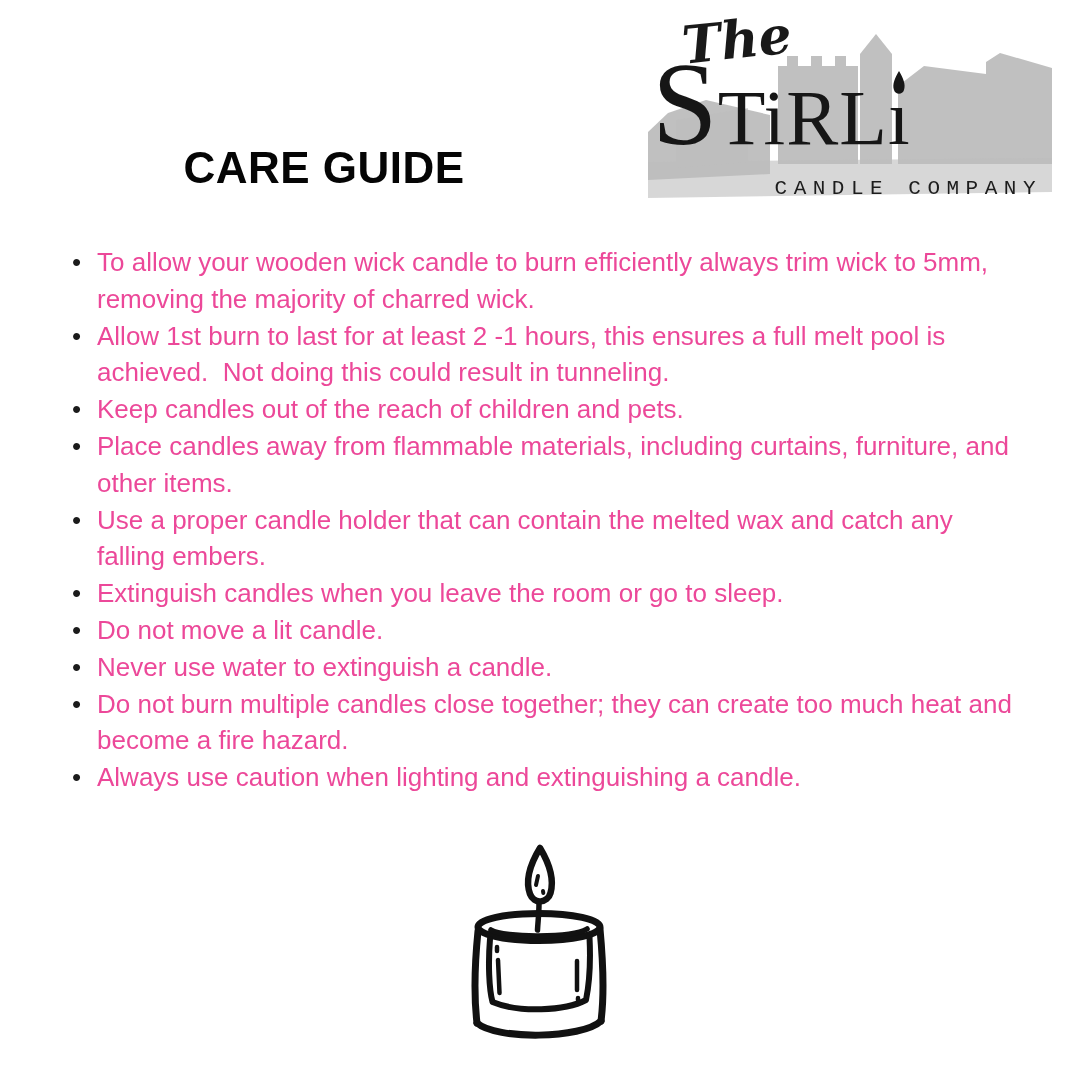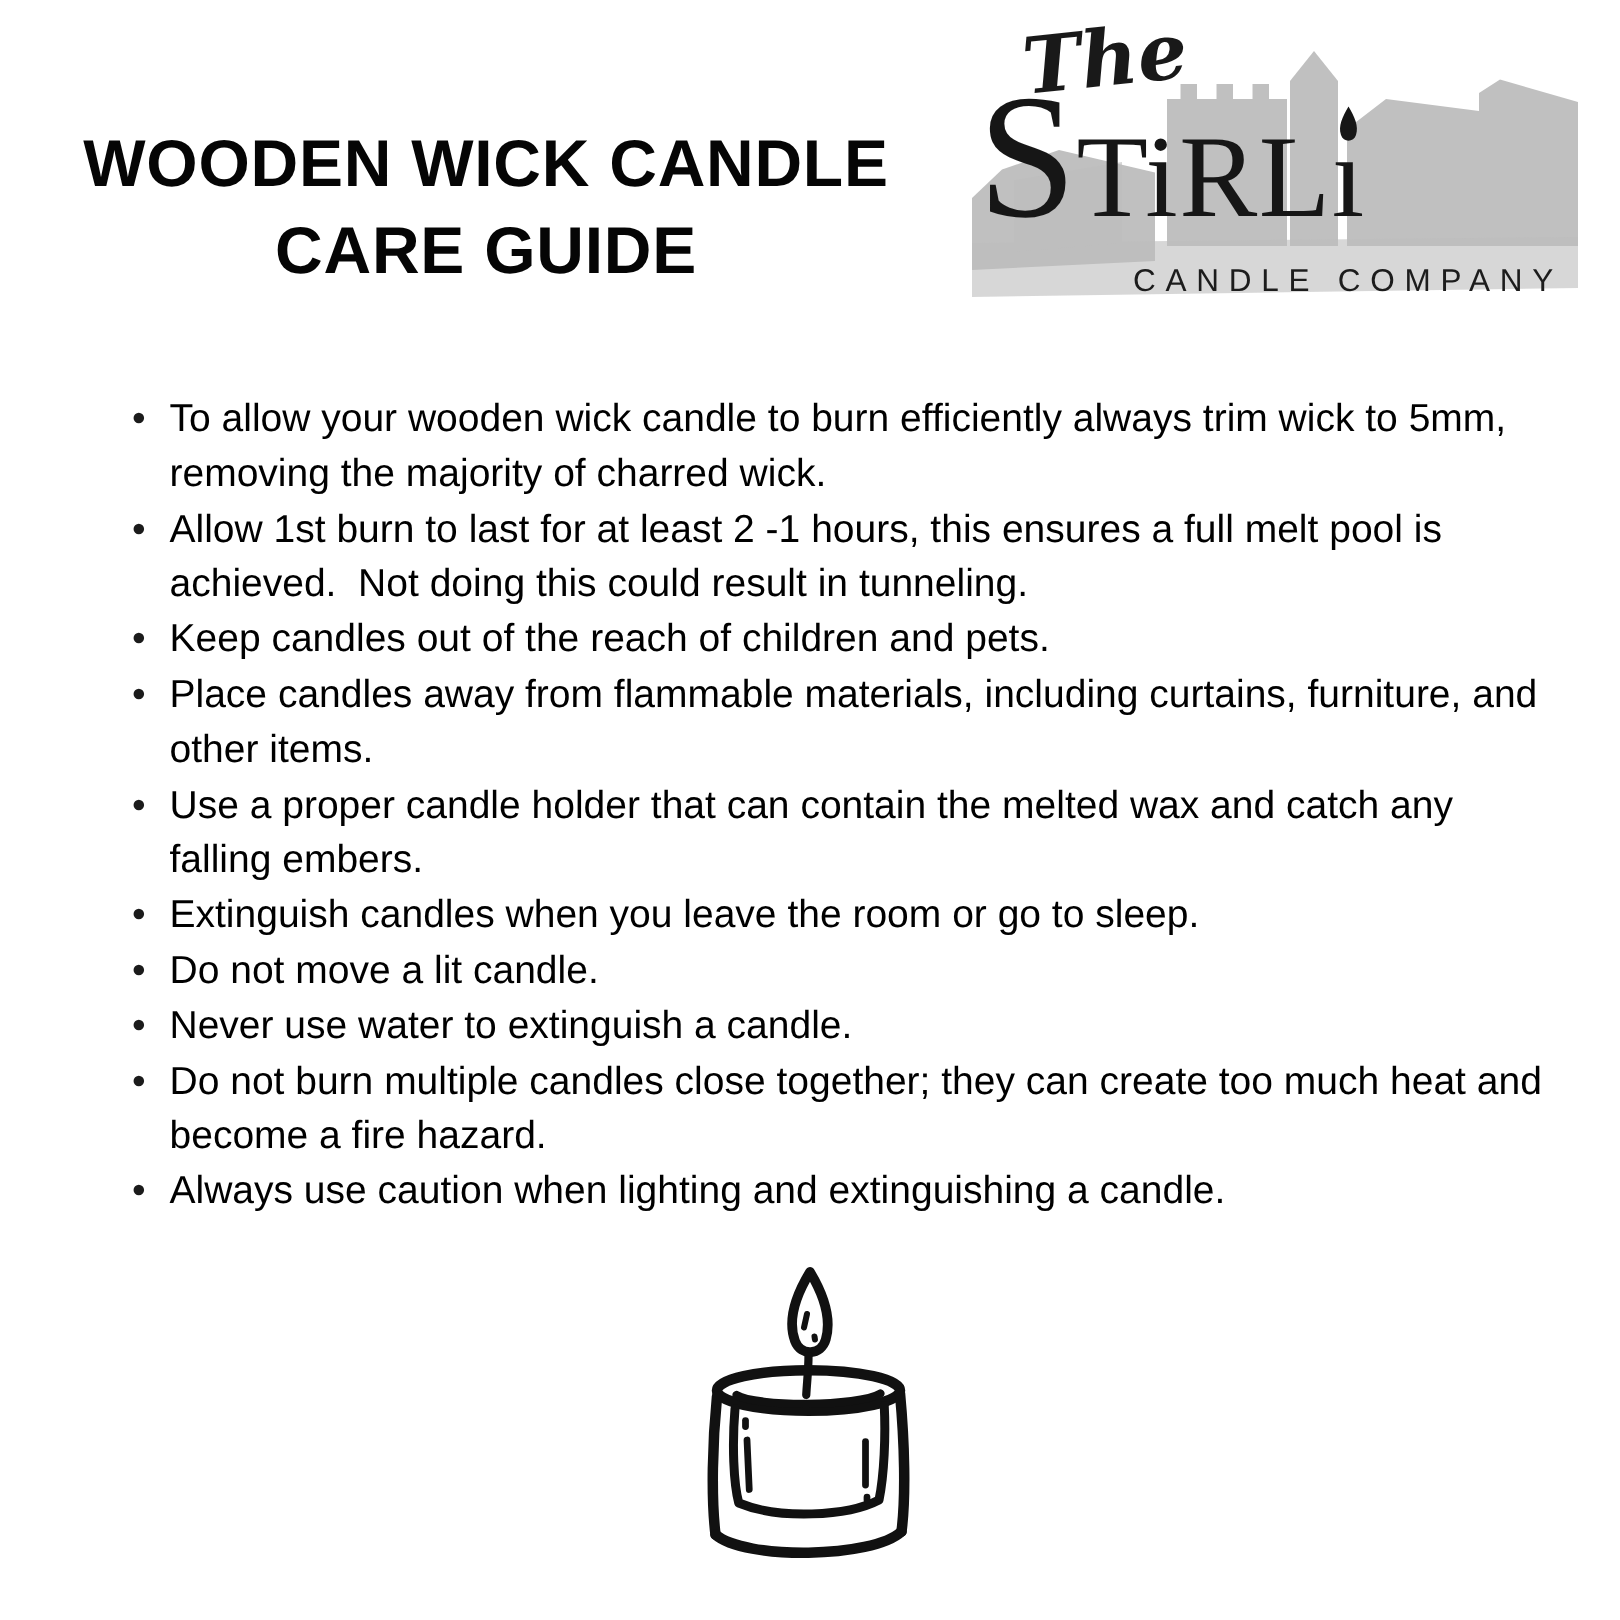--- a/index.html
+++ b/index.html
@@ -49,53 +49,53 @@
   .logo-name .mid,.logo-name .end{font-size:78px;line-height:1;font-weight:500;letter-spacing:1px;}
   .flame-letter{
     position:relative;display:inline-block;
     font-size:78px;line-height:1;font-weight:500;
   }
   .flame-letter svg{
     position:absolute;left:50%;top:-9px;transform:translateX(-50%);
   }
   .logo-subtitle{
     position:absolute;right:10px;bottom:0;
-    font-family:Liberation Sans, sans-serif;
+    font-family:Liberation Mono, monospace;
     font-size:21px;letter-spacing:6.5px;
     font-weight:500;color:#1c1c1c;
     white-space:nowrap;
   }
 
   
   .care-list{
     position:absolute;left:70px;top:244px;width:952px;
-    margin:16px;padding:0;list-style:none;
+    margin:0;padding:0;list-style:none;
     font-size:26px;line-height:36.8px;
-    color:#000000;
+    color:#ec4899;
   }
   .care-list li{position:relative;padding-left:27px;}
   .care-list li::before{
     content:"\2022";
     position:absolute;left:2px;top:0;
     color:#1b1b1b;
   }
   .bullet-text{white-space:pre-wrap;}
 
   
   .candle{
     position:absolute;left:464px;top:843px;width:152px;height:216px;
   }
 </style>
 </head>
 <body>
 
 <div class="page">
 
   <h1 class="title">
-    <span>WOODEN WICK CANDLE</span><br>
+    <br>
     <span>CARE GUIDE</span>
   </h1>
 
   <div class="logo">
     <svg class="castle" viewBox="0 0 404 188" aria-hidden="true">
       <g fill="#a8a8a8" opacity="0.72">
         <path d="M0 120 L20 101 L58 88 L122 103 L122 162 L0 168 Z"></path>
         <path d="M130 152 V54 l9 0 v-10 h11 v10 h13 v-10 h11 v10 h13 v-10 h11 v10 h12 V152 Z"></path>
         <path d="M212 152 V42 L228 22 L244 42 V152 Z"></path>
         <path d="M250 152 V74 L276 54 L338 62 L338 50 L352 41 L404 56 V152 Z"></path>

